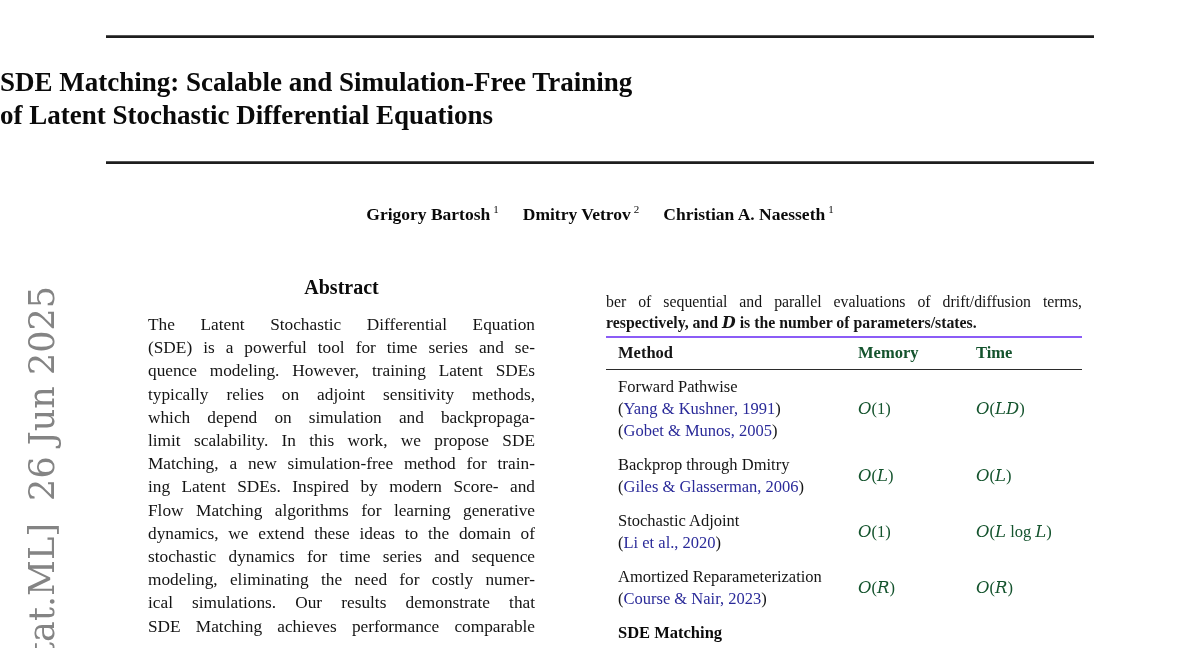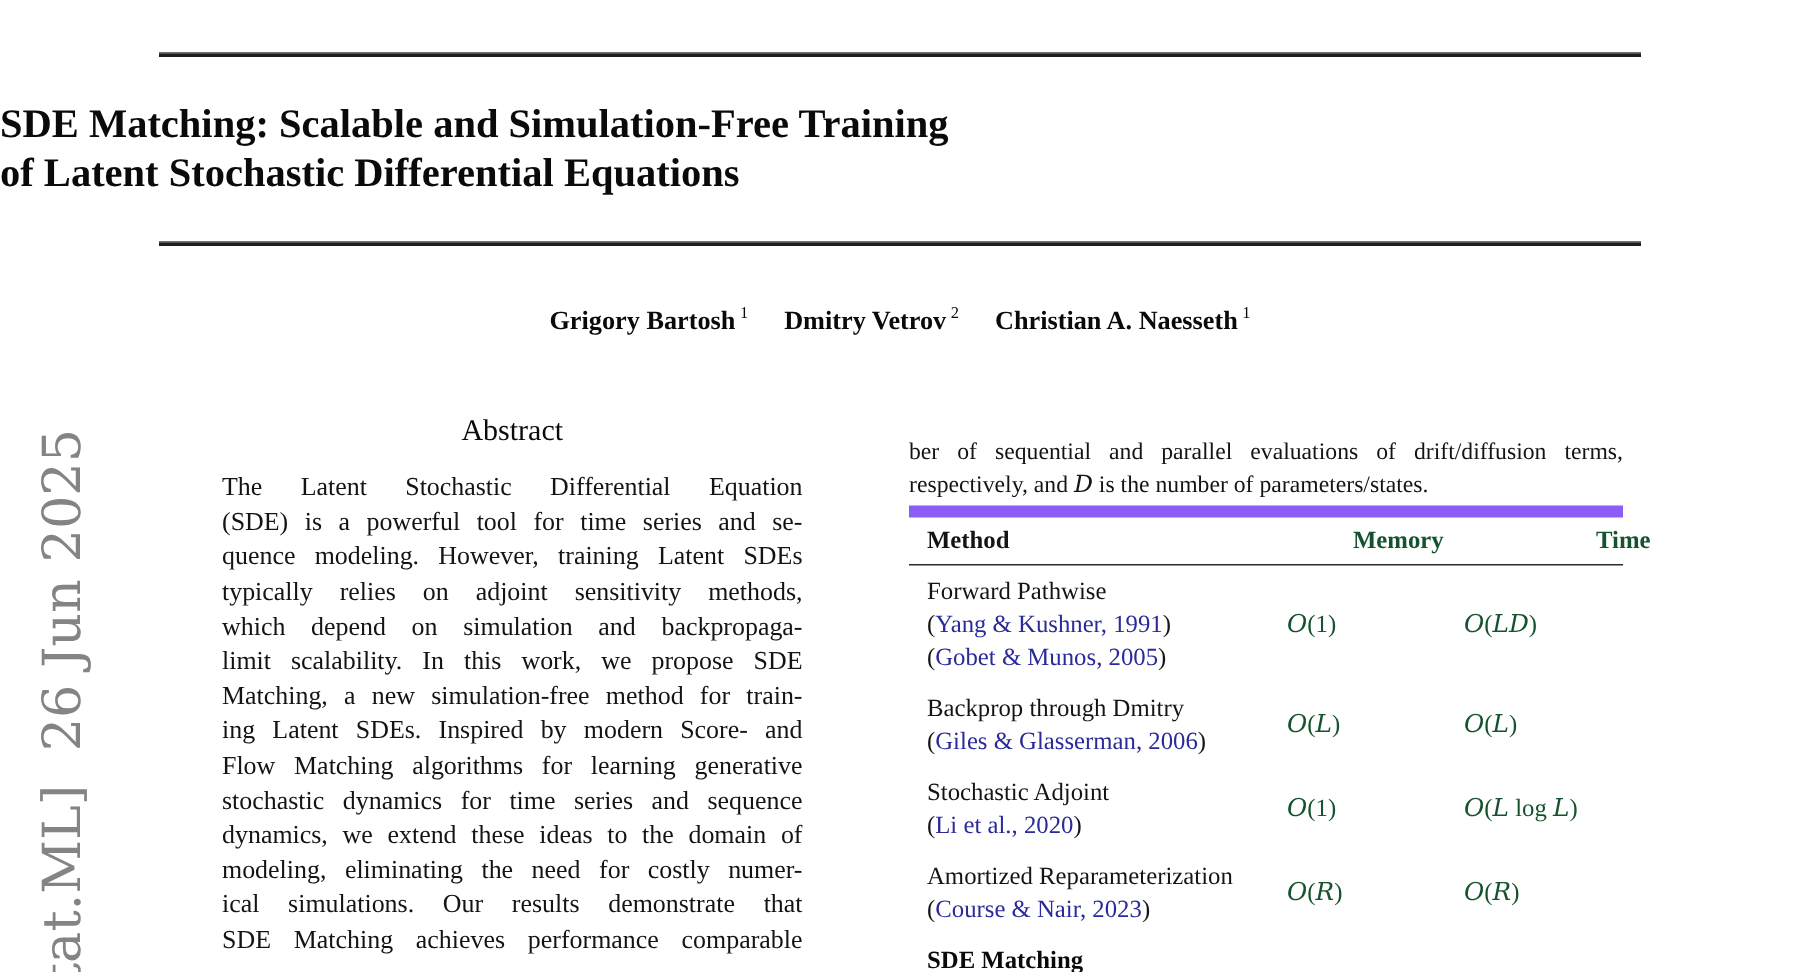--- a/index.html
+++ b/index.html
@@ -31,37 +31,37 @@
   }
   .authors{
     position:absolute;left:0;right:0;top:203px;
     text-align:center;font-size:17.5px;font-weight:bold;color:#0a0a0a;
   }
   .author{margin:0 12px;white-space:nowrap;}
   .author sup{font-size:11px;font-weight:normal;margin-left:3px;}
 
   
   .left-col{position:absolute;left:148px;top:276px;width:387px;}
-  .abstract-heading{text-align:center;font-size:20px;font-weight:normal;margin:0 0 14px 0;color:#0a0a0a;}
+  .abstract-heading{text-align:center;font-size:20px;font-weight:bold;margin:0 0 14px 0;color:#0a0a0a;}
   .abstract-body{font-size:17.3px;color:#141414;}
   .aline{line-height:23.2px;text-align:justify;text-align-last:justify;white-space:nowrap;}
 
   
   .right-col{position:absolute;left:606px;top:291px;width:476px;}
   .table-caption{font-size:15.8px;color:#141414;margin-bottom:3px;}
   .cline{line-height:21px;text-align:justify;text-align-last:justify;}
-  .cline.last{text-align-last:left;}
+  .cline.last{text-align-last:left;font-weight:bold;}
   .cap-label{font-style:italic;}
   .mvar{font-family:"DejaVu Serif",serif;font-style:italic;}
 
   .ctable{width:476px;font-size:16.5px;}
   .trow{display:grid;grid-template-columns:252px 118px 106px;align-items:center;}
   .thead{
-    border-top:8px solid #8b5cf6;border-bottom:1.6px solid #2b2b2b;
-    padding:5px 0 6px 0;font-weight:bold;line-height:20px;color:#0a0a0a;gap:44px;
+    border-top:2px solid #8b5cf6;border-bottom:1.6px solid #2b2b2b;
+    padding:5px 0 6px 0;font-weight:bold;line-height:20px;color:#0a0a0a;
   }
   .tbody-row{padding:6px 0;line-height:22px;}
   .cell-method{padding-left:12px;color:#141414;}
   .cell-center{color:#14532d;}
   .method-name{color:#141414;}
   .method-name.bold{font-weight:bold;color:#0a0a0a;}
   .cite-line .cite{color:var(--cite,#2a2a99);text-decoration:none;cursor:pointer;}
   .cite-line .paren{color:#141414;}
   .mo{font-family:"DejaVu Serif",serif;font-style:italic;}
 </style>
@@ -85,22 +85,22 @@
     <div class="abstract-body">
         <div class="aline">The Latent Stochastic Differential Equation</div>
         <div class="aline">(SDE) is a powerful tool for time series and se-</div>
         <div class="aline">quence modeling. However, training Latent SDEs</div>
         <div class="aline">typically relies on adjoint sensitivity methods,</div>
         <div class="aline">which depend on simulation and backpropaga-</div>
         <div class="aline">limit scalability. In this work, we propose SDE</div>
         <div class="aline">Matching, a new simulation-free method for train-</div>
         <div class="aline">ing Latent SDEs. Inspired by modern Score- and</div>
         <div class="aline">Flow Matching algorithms for learning generative</div>
+        <div class="aline">dynamics, we extend these ideas to the domain of</div>
         <div class="aline">stochastic dynamics for time series and sequence</div>
-        <div class="aline">dynamics, we extend these ideas to the domain of</div>
         <div class="aline">modeling, eliminating the need for costly numer-</div>
         <div class="aline">ical simulations. Our results demonstrate that</div>
         <div class="aline">SDE Matching achieves performance comparable</div>
       </div>
   </div>
 
   <div class="right-col">
     <div class="table-caption">
         <div class="cline"><span>ber of sequential and parallel evaluations of drift/diffusion terms,</span></div>
         <div class="cline last"><span>respectively, and </span><i class="mvar">D</i><span> is the number of parameters/states.</span></div>

